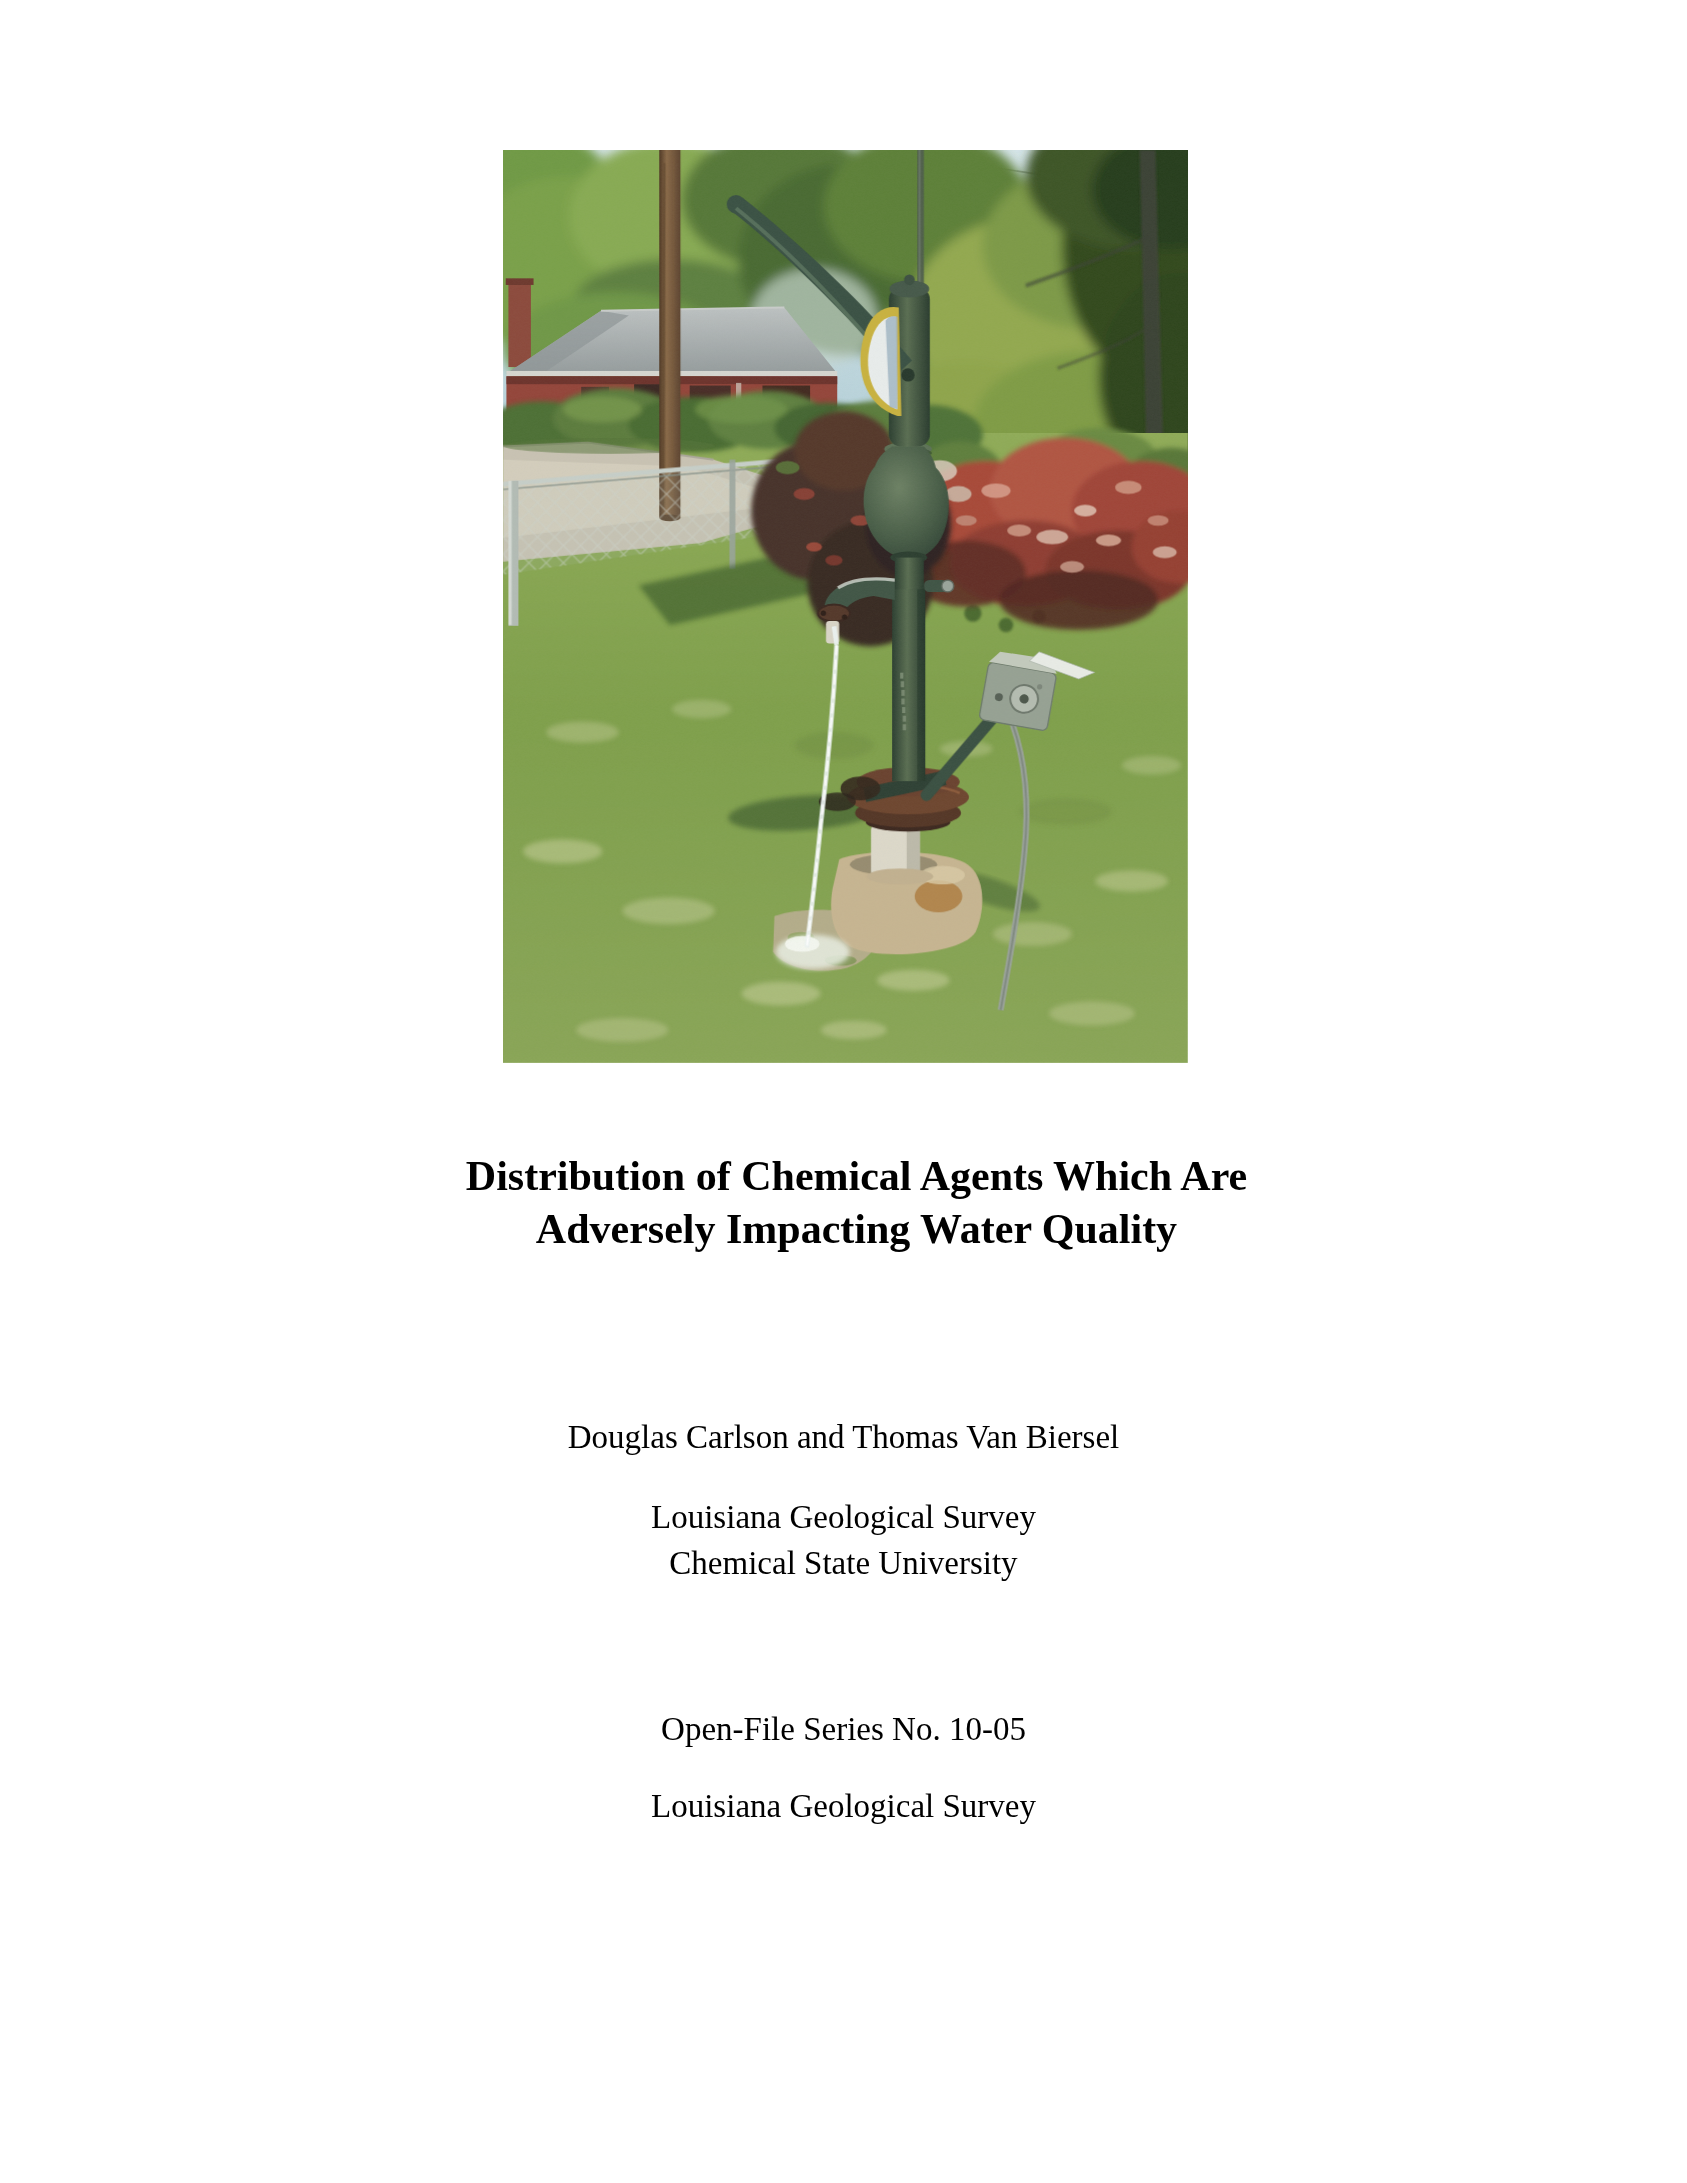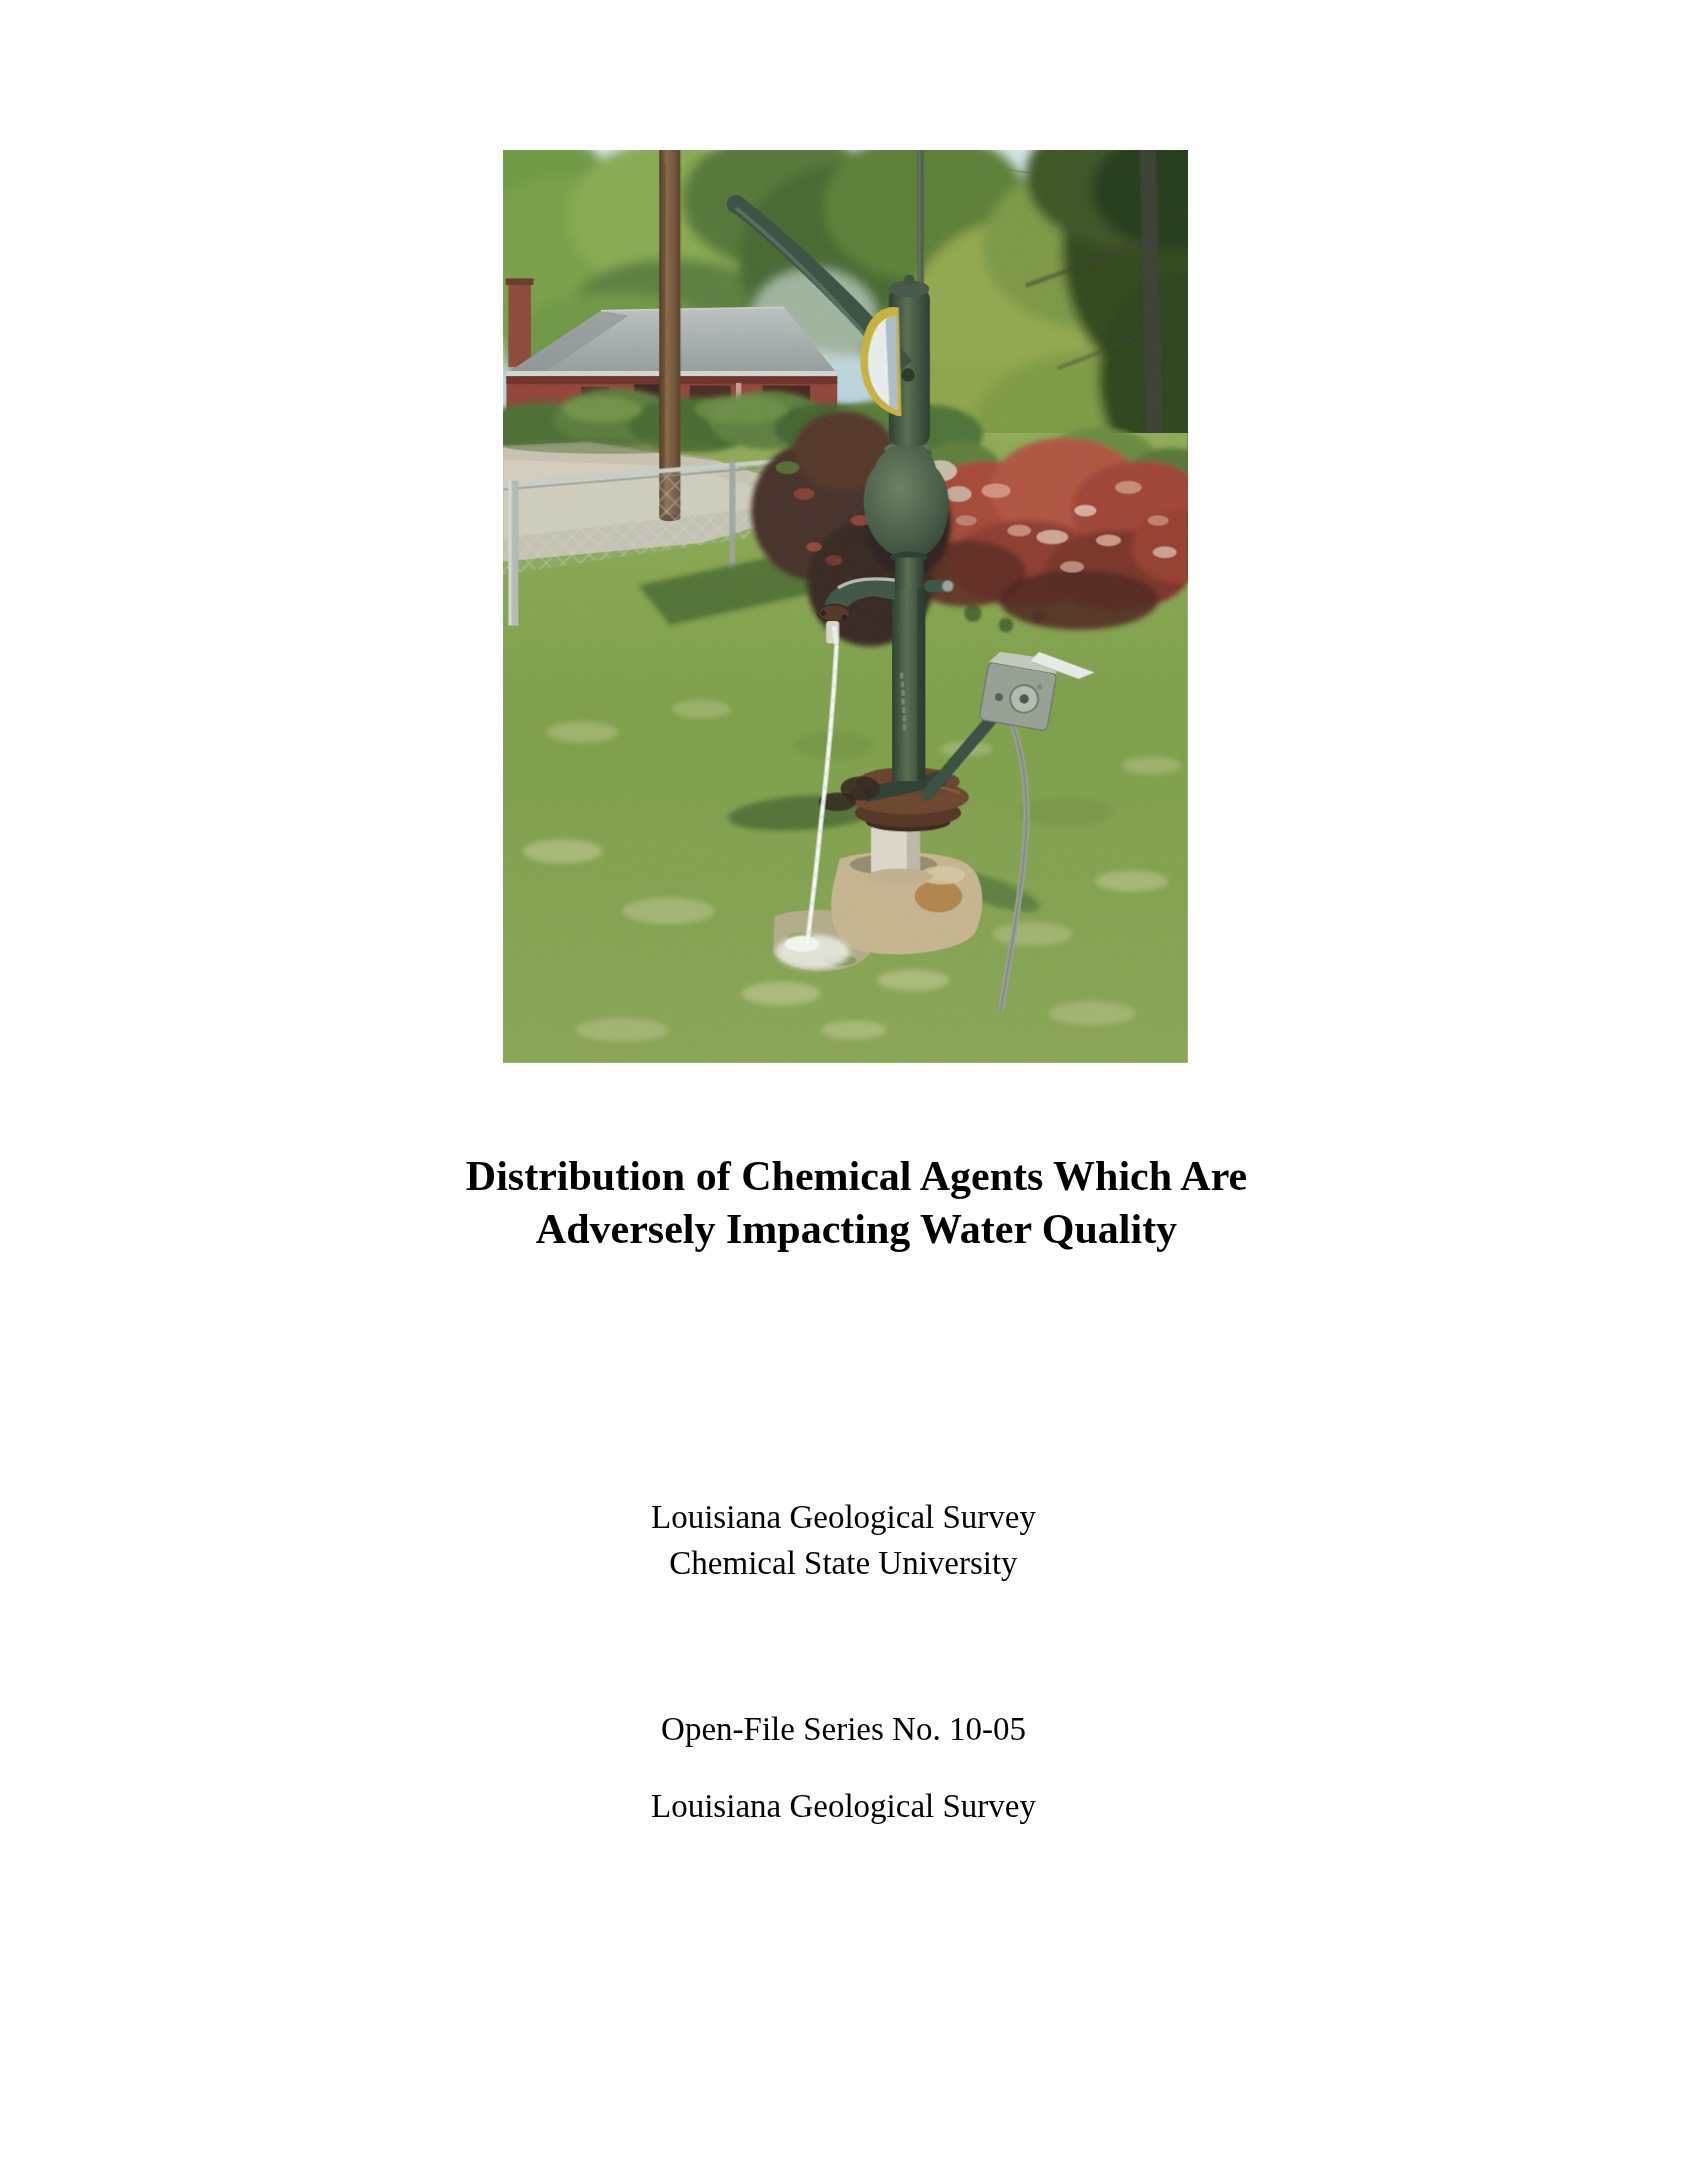--- a/index.html
+++ b/index.html
@@ -377,20 +377,21 @@
 
       <rect x="0" y="0" width="1035" height="1380" filter="url(#grainF)" opacity="0.55"></rect>
     </svg>
   </div>
 
   <header class="title">
     <div class="tline">Distribution of Chemical Agents Which Are</div>
     <div class="tline">Adversely Impacting Water Quality</div>
   </header>
 
+  <div class="ctext authors">Douglas Carlson and Thomas Van Biersel</div>
 
   <div class="ctext affiliation">
     <div>Louisiana Geological Survey</div>
     <div>Chemical State University</div>
   </div>
 
   <div class="ctext series">Open-File Series No. 10-05</div>
 
   <div class="ctext imprint">
     <div>Louisiana Geological Survey</div>

